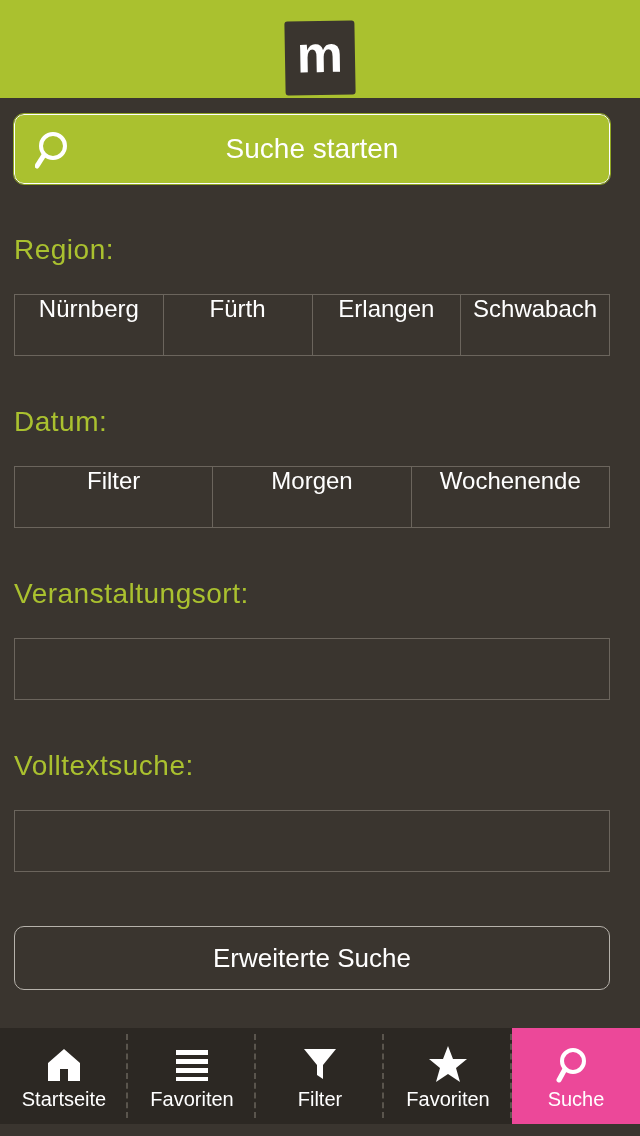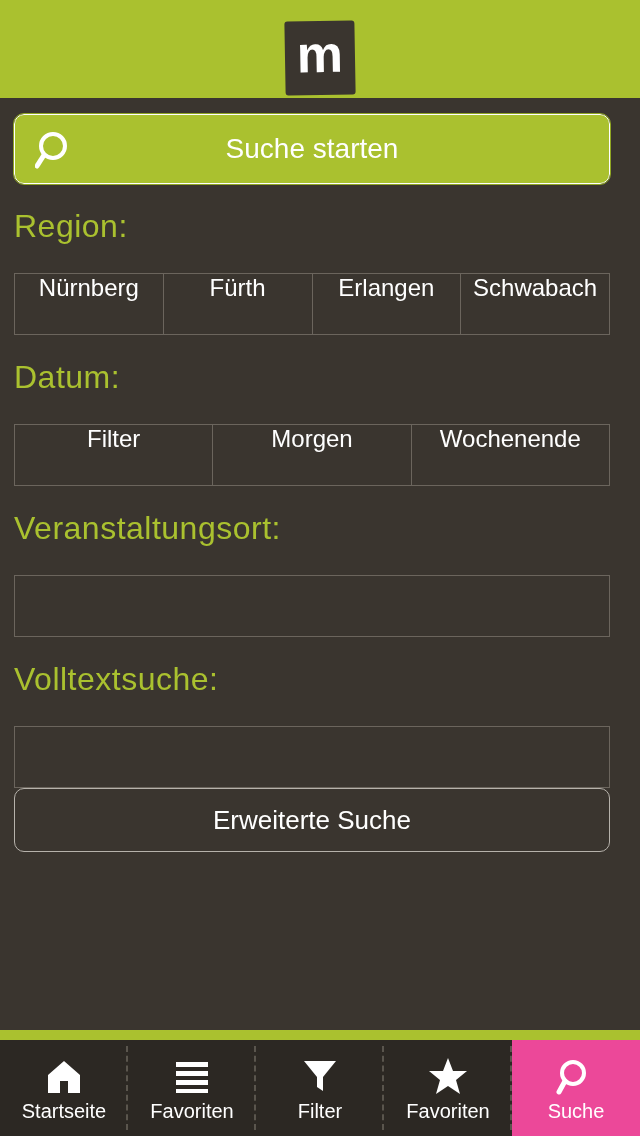--- a/index.html
+++ b/index.html
@@ -61,23 +61,23 @@
   }
   .search-start-button .mag-wrap {
     position: absolute;
     left: 20px;
     top: 50%;
     transform: translateY(-50%);
   }
 
   .section-label {
     color: #aac12f;
-    font-size: 32px;
+    font-size: 28px;
     letter-spacing: 0.5px;
-    margin-top: 24px;
+    margin-top: 50px;
     margin-bottom: 28px;
   }
 
   .seg-group {
     display: flex;
     width: 100%;
   }
   .seg-item {
     flex: 1 1 0;
     border: 1px solid #6b655d;
@@ -95,20 +95,21 @@
     width: 100%;
     height: 62px;
     border: 1px solid #6b655d;
     background: transparent;
     color: #fff;
     font-size: 22px;
     padding: 0 12px;
   }
 
   .advanced-button {
+    margin-top: 54px;
     width: 100%;
     height: 64px;
     border: 1px solid #b6b2ab;
     border-radius: 10px;
     background: transparent;
     color: #fff;
     font-size: 26px;
     display: flex;
     align-items: center;
     justify-content: center;
@@ -119,21 +120,21 @@
     position: absolute;
     left: 0; right: 0;
     top: 1030px;
     height: 10px;
     background: #aac12f;
   }
 
   
   .bottom-nav {
     position: absolute;
-    left: 0; right: 0; bottom: 0;
+    left: 0; right: 0; bottom: 12px;
     height: 96px;
     background: #2c2823;
     display: flex;
   }
   .nav-item {
     flex: 1 1 0;
     display: flex;
     flex-direction: column;
     align-items: center;
     justify-content: center;

